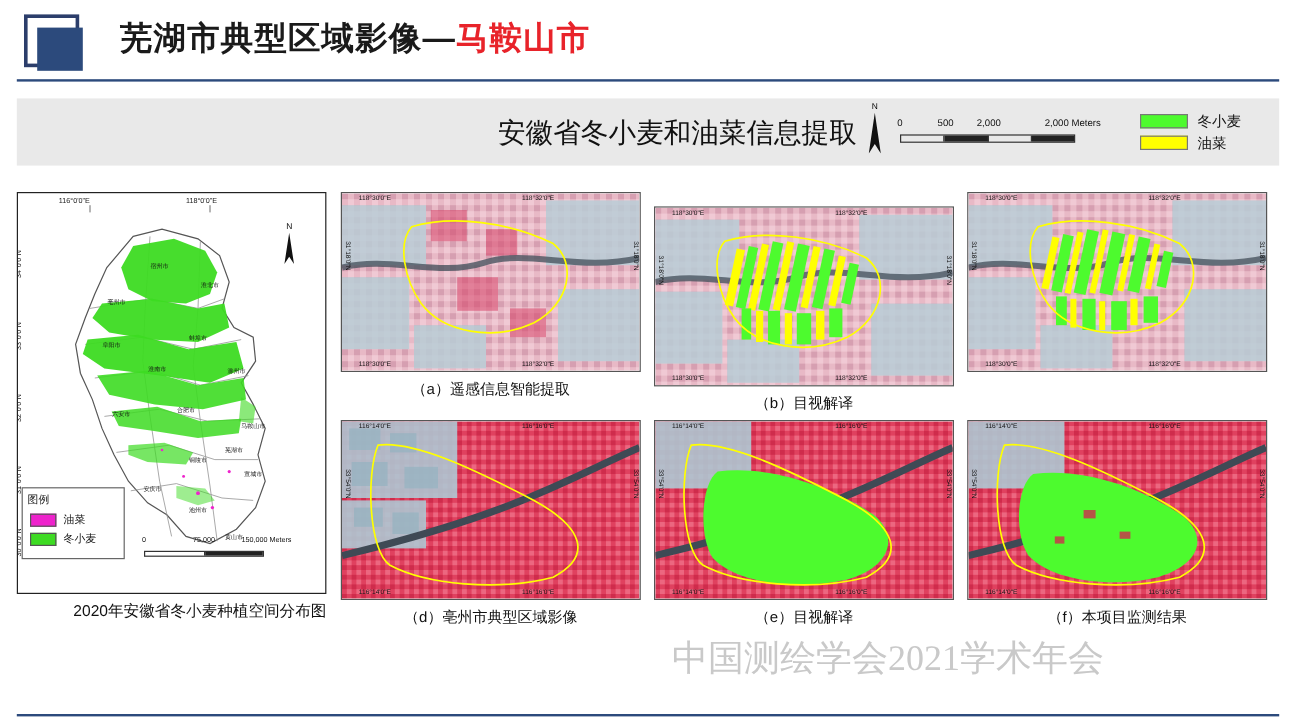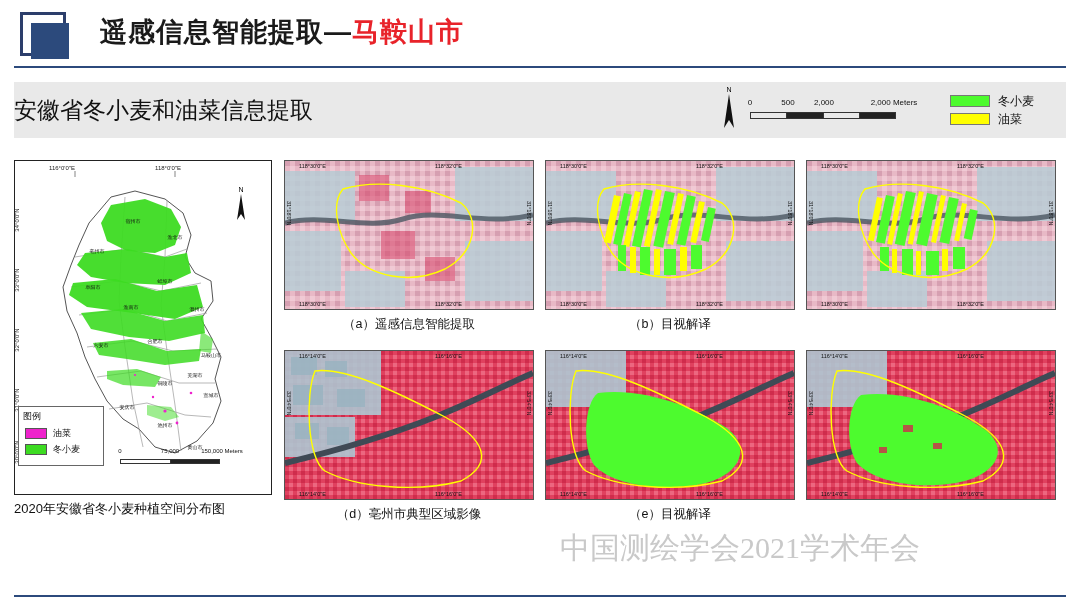--- a/index.html
+++ b/index.html
@@ -31,21 +31,21 @@
   .header-rule{
     position:absolute;left:14px;top:66px;width:1052px;height:2px;background:#2c4a7c;
   }
   
   .subbar{
     position:absolute;left:14px;top:82px;width:1052px;height:56px;
     background:#e9e9e9;
   }
   .subbar-title{
     position:absolute;left:0;top:0;width:700px;height:56px;
-    line-height:56px;text-align:left;
+    line-height:56px;text-align:right;
     font-size:23px;color:#111;font-weight:normal;
   }
   
   .northarrow{
     position:absolute;left:716px;top:86px;width:26px;height:46px;
     text-align:center;
   }
   .northarrow .n-label{font-size:7px;color:#000;display:block;line-height:8px;}
   .northarrow svg{display:block;margin:0 auto;}
   .scalebar{
@@ -73,21 +73,21 @@
     position:absolute;left:48px;top:1px;font-size:12px;color:#111;
   }
   
   .leftmap{
     position:absolute;left:14px;top:160px;width:258px;height:335px;
     border:1px solid #222;background:#ffffff;box-sizing:border-box;overflow:hidden;
   }
   .leftmap .coord{position:absolute;font-size:6px;color:#222;white-space:nowrap;}
   .leftcap{
     position:absolute;left:14px;top:500px;width:258px;
-    text-align:left;font-size:13px;color:#111;
+    text-align:right;font-size:13px;color:#111;
   }
   .mini-legend{
     position:absolute;left:18px;top:406px;width:86px;height:60px;
     border:1px solid #666;background:rgba(255,255,255,.92);box-sizing:border-box;
     padding:3px 4px;
   }
   .mini-legend .mltitle{font-size:9px;color:#111;margin-bottom:3px;}
   .mini-legend .row{position:relative;height:16px;}
   .mini-legend .sw{position:absolute;left:2px;top:2px;width:22px;height:11px;border:1px solid #555;box-sizing:border-box;}
   .mini-legend .lb{position:absolute;left:30px;top:1px;font-size:9px;color:#111;}
@@ -130,21 +130,21 @@
   }
 </style>
 </head>
 <body>
 
 <div class="header">
   <div class="logo">
     <div class="fill"></div>
   </div>
   <div class="title">
-    <span>遥感信息智能提取—</span><span class="red">马鞍山市</span>
+    <span>芜湖市典型区域影像—</span><span class="red">马鞍山市</span>
   </div>
   <div class="header-rule"></div>
 </div>
 
 <div class="subbar">
   <div class="subbar-title">安徽省冬小麦和油菜信息提取</div>
 </div>
 
 <div class="northarrow">
   <span class="n-label">N</span>
@@ -313,21 +313,21 @@
       <div class="tick" style="left:14px;top:2px;">118°30'0"E</div>
       <div class="tick" style="left:150px;top:2px;">118°32'0"E</div>
       <div class="tick vert" style="right:1px;top:40px;">31°18'0"N</div>
       <div class="tick vert" style="left:1px;top:40px;">31°18'0"N</div>
       <div class="tick" style="left:14px;bottom:2px;">118°30'0"E</div>
       <div class="tick" style="left:150px;bottom:2px;">118°32'0"E</div>
     </div>
     <div class="caption">（a）遥感信息智能提取</div>
   </div>
 
-  <div class="cell" style="left:261px;top:0px;">
+  <div class="cell" style="left:261px;top:12px;">
     <div class="thumb">
       <svg width="248" height="148" viewBox="0 0 248 148" preserveAspectRatio="none">
         <rect width="248" height="148" fill="url(#pa)"></rect>
         <g fill="#b8cdd6" opacity="0.85">
           <rect x="0" y="10" width="70" height="50"></rect>
             <rect x="0" y="70" width="56" height="60"></rect>
           <rect x="170" y="6" width="78" height="54"></rect>
             <rect x="180" y="80" width="68" height="60"></rect>
           <rect x="60" y="110" width="60" height="36"></rect>
         </g>
@@ -479,18 +479,19 @@
         </g>
         <path d="M30 20 C60 16, 110 40, 160 66 C200 88, 210 112, 176 130 C130 142, 70 136, 40 120 C22 108, 20 44, 30 20 Z" fill="none" stroke="#ffff00" stroke-width="1.4"></path>
       </svg>
       <div class="tick" style="left:14px;top:2px;">116°14'0"E</div>
       <div class="tick" style="left:150px;top:2px;">116°16'0"E</div>
       <div class="tick vert" style="right:1px;top:40px;">33°54'0"N</div>
       <div class="tick vert" style="left:1px;top:40px;">33°54'0"N</div>
       <div class="tick" style="left:14px;bottom:2px;">116°14'0"E</div>
       <div class="tick" style="left:150px;bottom:2px;">116°16'0"E</div>
     </div>
+    <div class="caption">（f）本项目监测结果</div>
   </div>
 
 </div>
 
 <div class="watermark">中国测绘学会2021学术年会</div>
 <div class="footer-rule"></div>
 
 </body></html>

